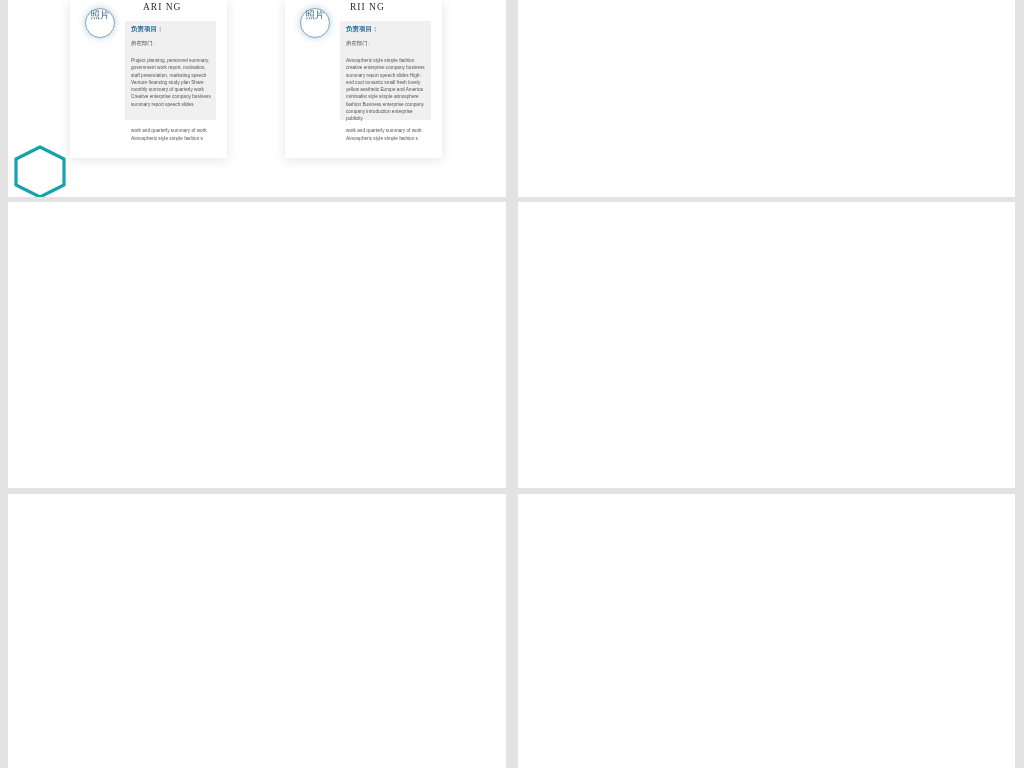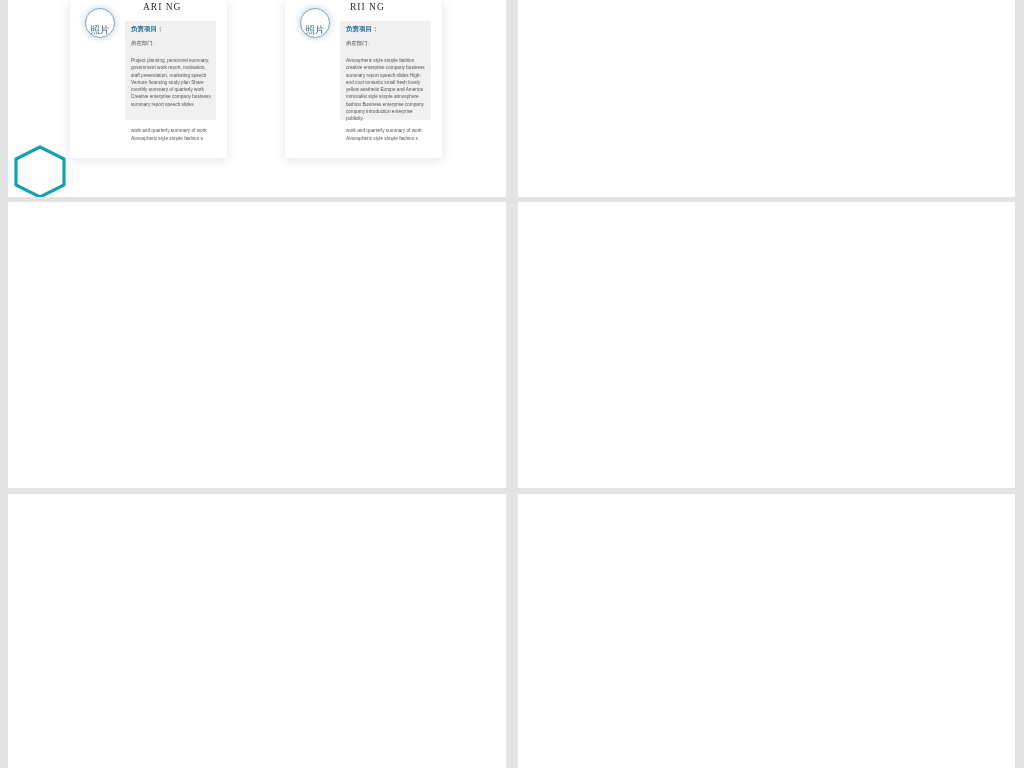--- a/index.html
+++ b/index.html
@@ -13,21 +13,21 @@
   .s3{left:8px;top:202px;width:498px;height:286px;}
   .s4{left:518px;top:202px;width:497px;height:286px;}
   .s5{left:8px;top:494px;width:498px;height:286px;}
   .s6{left:518px;top:494px;width:497px;height:286px;}
   .deco-hex-left{position:absolute;}
 
   
   .pcard{position:absolute;background:#fff;
      box-shadow:0 2px 10px rgba(80,90,110,.17);}
   .pcard .photo{position:absolute;border-radius:50%;font-family:Liberation Sans, sans-serif;
-     border:1.4px solid #7fa7bd;display:flex;align-items:flex-end;
+     border:1.4px solid #7fa7bd;display:flex;align-items:flex-start;
      justify-content:center;color:#2b5d7d;box-shadow:0 0 7px rgba(130,170,200,.55);
      background:#fff;}
   .pcard .pname{position:absolute;color:#2a2a2a;
      font-family:Liberation Serif, serif;letter-spacing:1px;margin-left:9px;}
   .pcard .pbox{position:absolute;background:#f0f0f0;}
   .pcard .plabel{position:absolute;color:#1f6e9c;font-weight:bold;}
   .pcard .pval{position:absolute;color:#444;}
   .pcard .pbody{position:absolute;color:#555;line-height:1.55;}
   .pcard .pfoot{position:absolute;color:#555;line-height:1.6;}
 </style>

